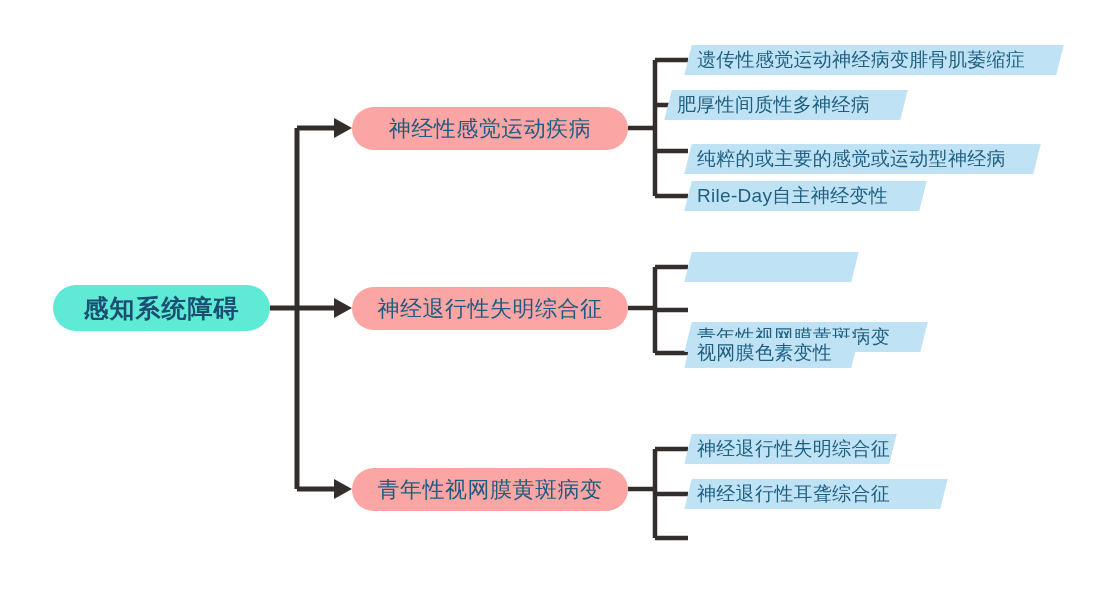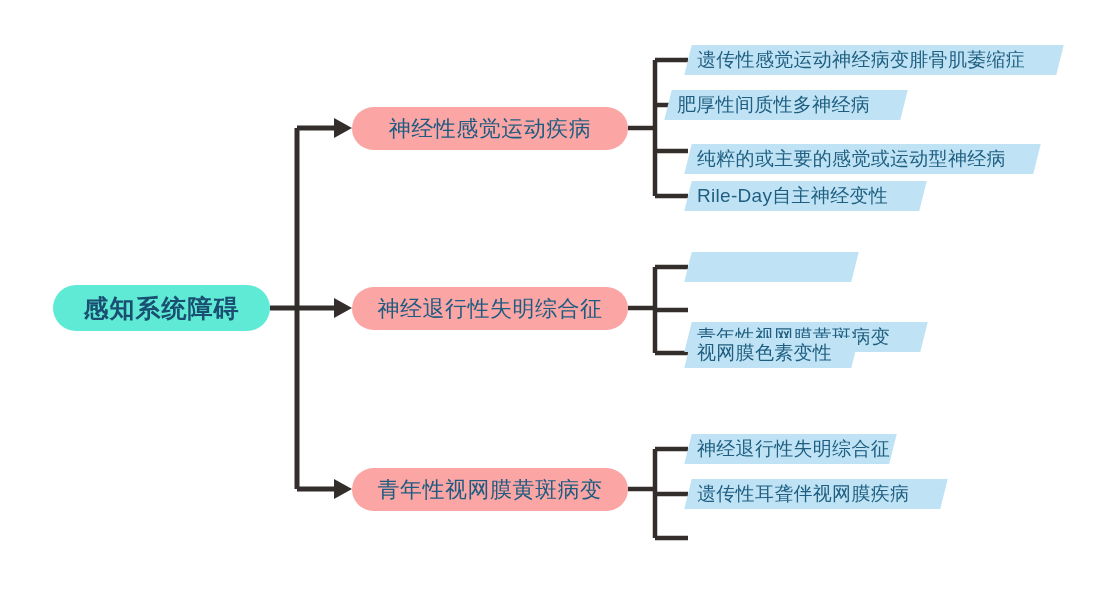--- a/index.html
+++ b/index.html
@@ -192,17 +192,17 @@
     <span class="branch-label">青年性视网膜黄斑病变</span>
   </div>
 
   <div class="leaf-node" style="left:688px; top:434px; width:205px;">
     <span class="leaf-bg"></span>
     <span class="leaf-label">神经退行性失明综合征</span>
   </div>
 
   <div class="leaf-node" style="left:688px; top:479px; width:256px;">
     <span class="leaf-bg"></span>
-    <span class="leaf-label">遗传性耳聋伴视网膜疾病</span>
+    <span class="leaf-label">神经退行性耳聋综合征</span>
   </div>
 
 
 </div>
 
 </body></html>

